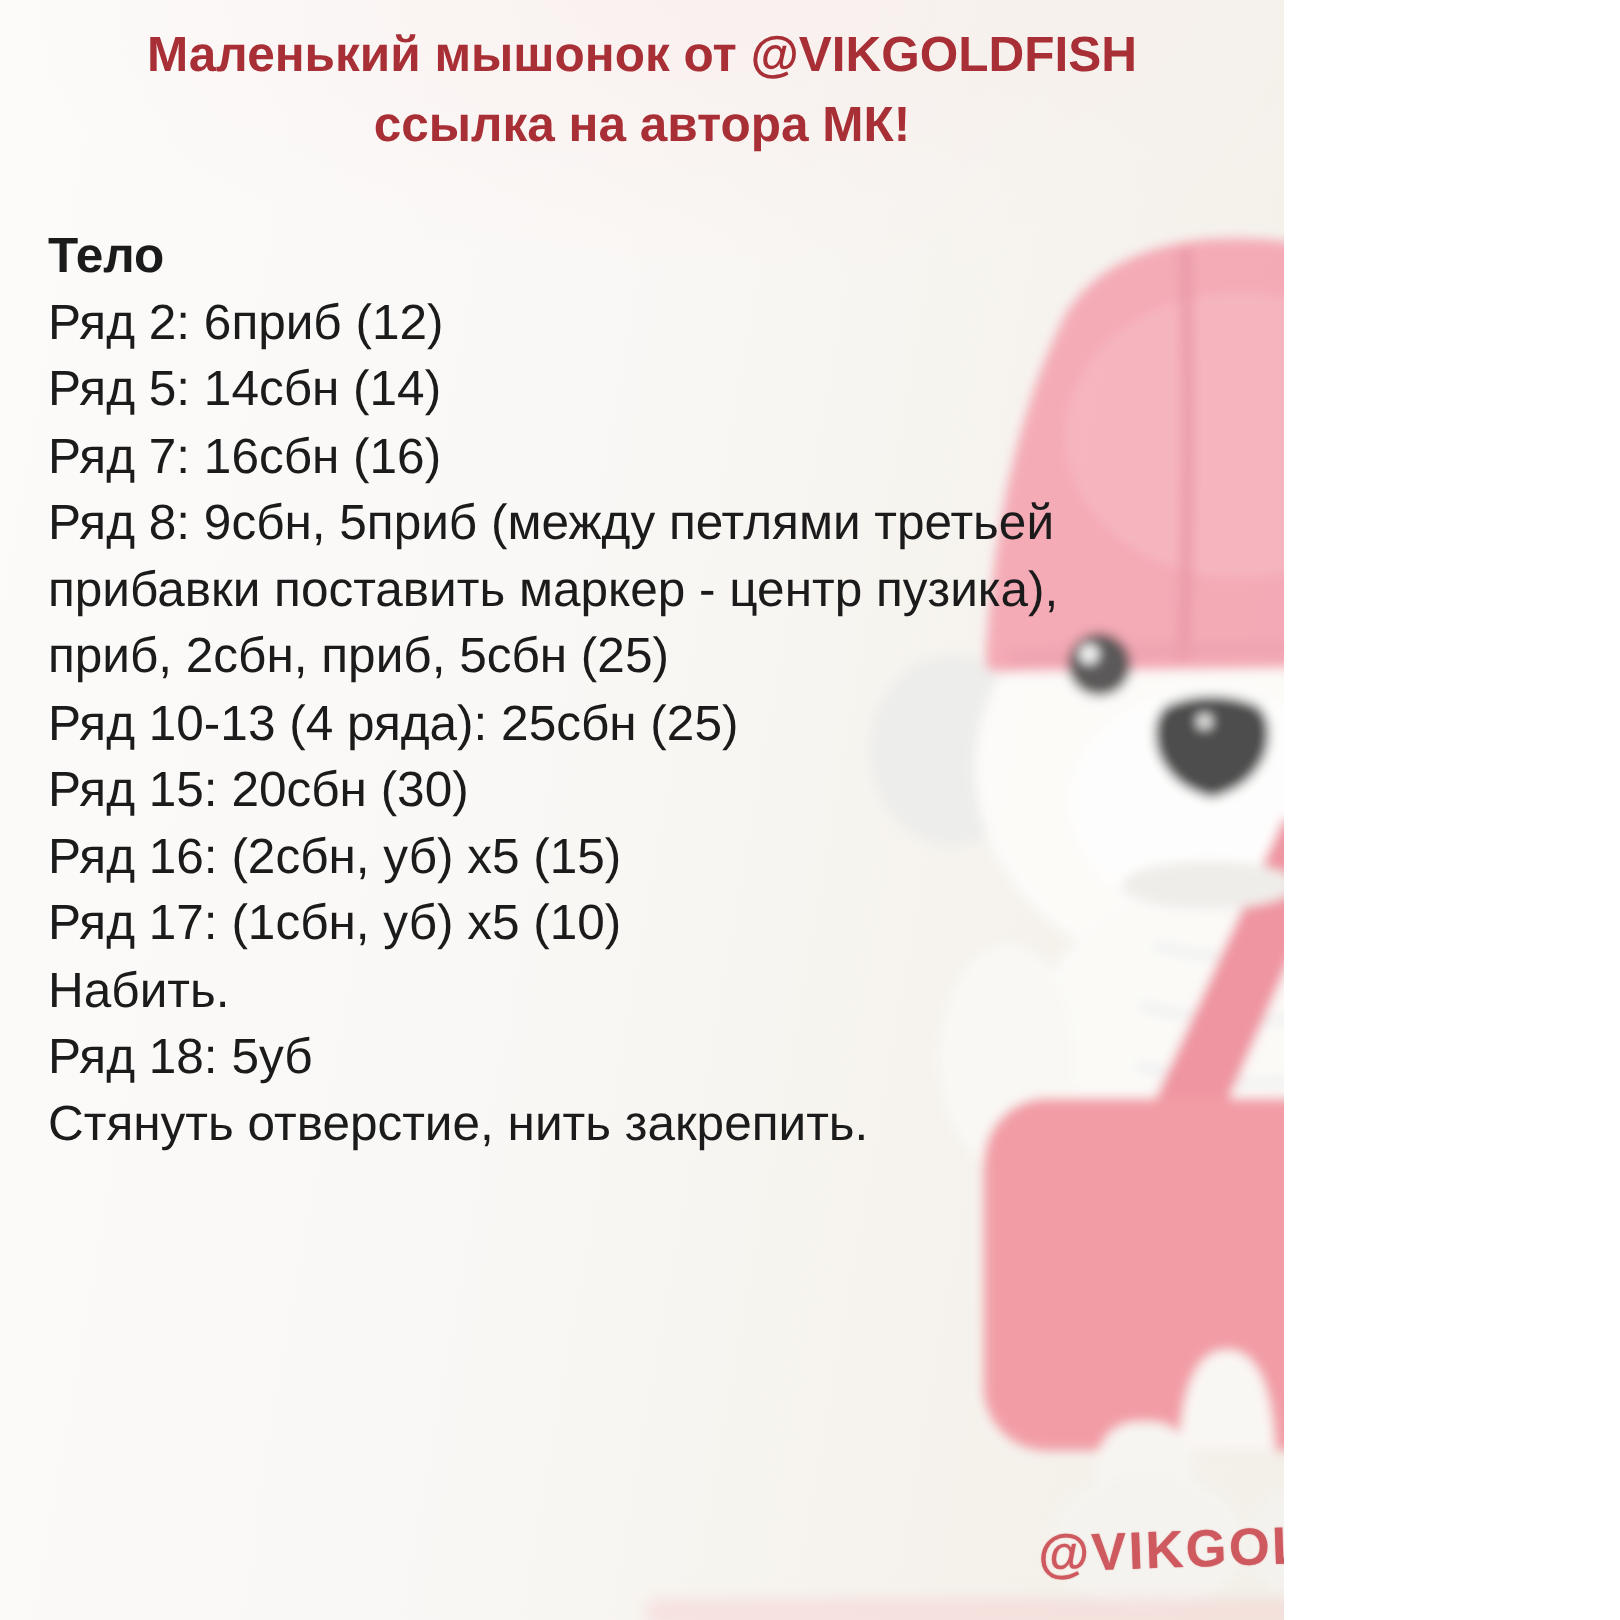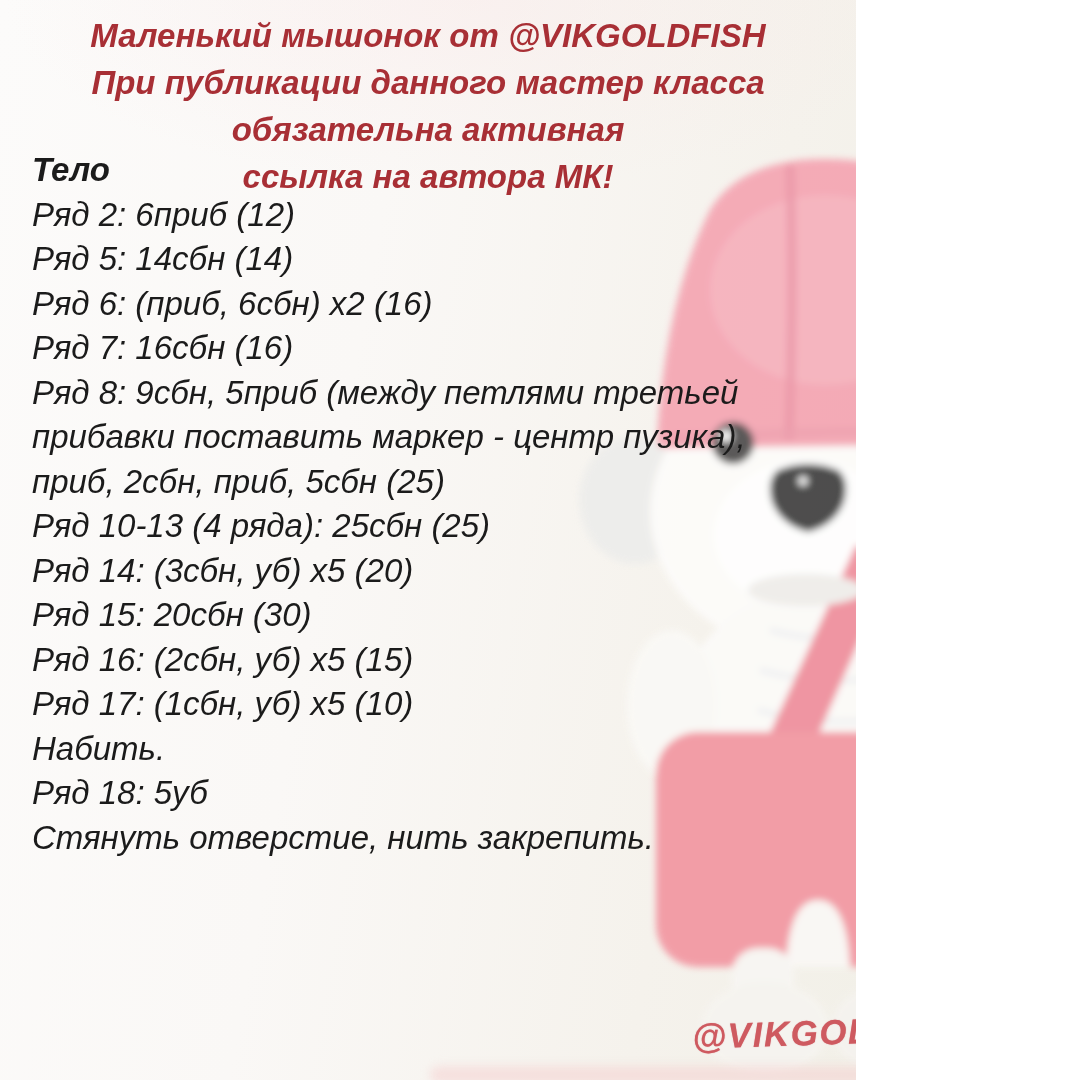--- a/index.html
+++ b/index.html
@@ -1,20 +1,19 @@
 <!DOCTYPE html>
 <html><head>
 <meta charset="utf-8">
 <style>
   html,body{margin:0;padding:0;}
   body{font-family:"Liberation Sans","DejaVu Sans",sans-serif;}
   .canvas{
     position:relative;width:856px;height:1080px;overflow:hidden;
     background:linear-gradient(100deg,#fcfbfa 0%,#faf8f6 40%,#f5f2ec 78%,#f2f0e8 100%);
-    font-style:italic;
   }
   .canvas::after{
     content:"";position:absolute;left:0;top:0;width:100%;height:190px;
     background:radial-gradient(ellipse at 55% 0%,rgba(249,228,228,.35),rgba(249,228,228,0) 70%);
     pointer-events:none;
   }
   .blush{position:absolute;border-radius:50%;pointer-events:none;}
   .blush-tr{left:1005px;top:42px;width:115px;height:135px;background:rgba(247,213,214,.8);filter:blur(9px);}
   .blush-cream{left:1005px;top:295px;width:95px;height:230px;background:rgba(240,238,221,.7);filter:blur(11px);}
   .blush-br{left:1018px;top:828px;width:95px;height:115px;background:rgba(248,212,217,.55);filter:blur(10px);}
@@ -84,35 +83,32 @@
   </svg>
 
   <div class="blush blush-tr"></div>
   <div class="blush blush-cream"></div>
   <div class="blush blush-br"></div>
   <div class="blush blush-bottom"></div>
   <div class="leaf"></div>
 
   <header class="header">
     <div>Маленький мышонок от @VIKGOLDFISH</div>
-    <div>При публикации данного мастер класса обязательна активная</div>
     <div>ссылка на автора МК!</div>
   </header>
 
   <main class="pattern">
     <div class="p-line p-title">Тело</div>
     <div class="p-line">Ряд 2: 6приб (12)</div>
     <div class="p-line">Ряд 5: 14сбн (14)</div>
-    <div class="p-line">Ряд 6: (приб, 6сбн) х2 (16)</div>
     <div class="p-line">Ряд 7: 16сбн (16)</div>
     <div class="p-line">Ряд 8: 9сбн, 5приб (между петлями третьей</div>
     <div class="p-line">прибавки поставить маркер - центр пузика),</div>
     <div class="p-line">приб, 2сбн, приб, 5сбн (25)</div>
     <div class="p-line">Ряд 10-13 (4 ряда): 25сбн (25)</div>
-    <div class="p-line">Ряд 14: (3сбн, уб) х5 (20)</div>
     <div class="p-line">Ряд 15: 20сбн (30)</div>
     <div class="p-line">Ряд 16: (2сбн, уб) х5 (15)</div>
     <div class="p-line">Ряд 17: (1сбн, уб) х5 (10)</div>
     <div class="p-line">Набить.</div>
     <div class="p-line">Ряд 18: 5уб</div>
     <div class="p-line">Стянуть отверстие, нить закрепить.</div>
   </main>
 
   <div class="watermark">@VIKGOLDFISH</div>
 

